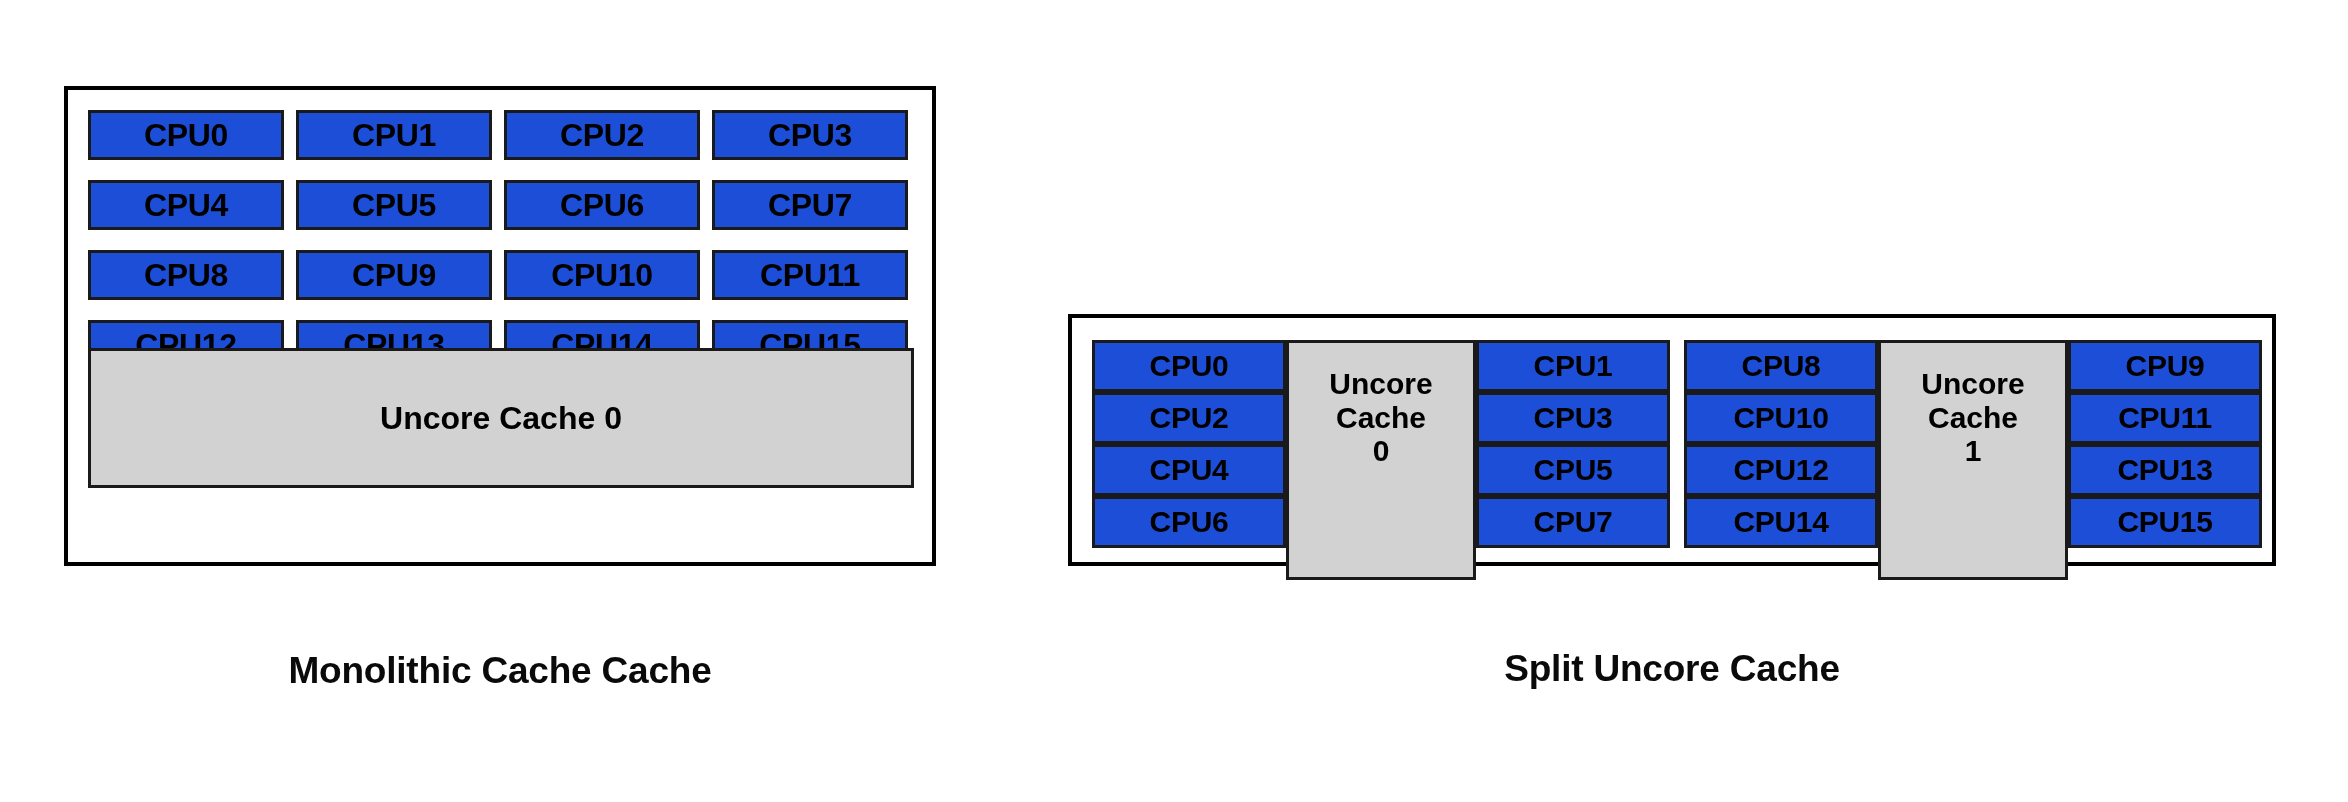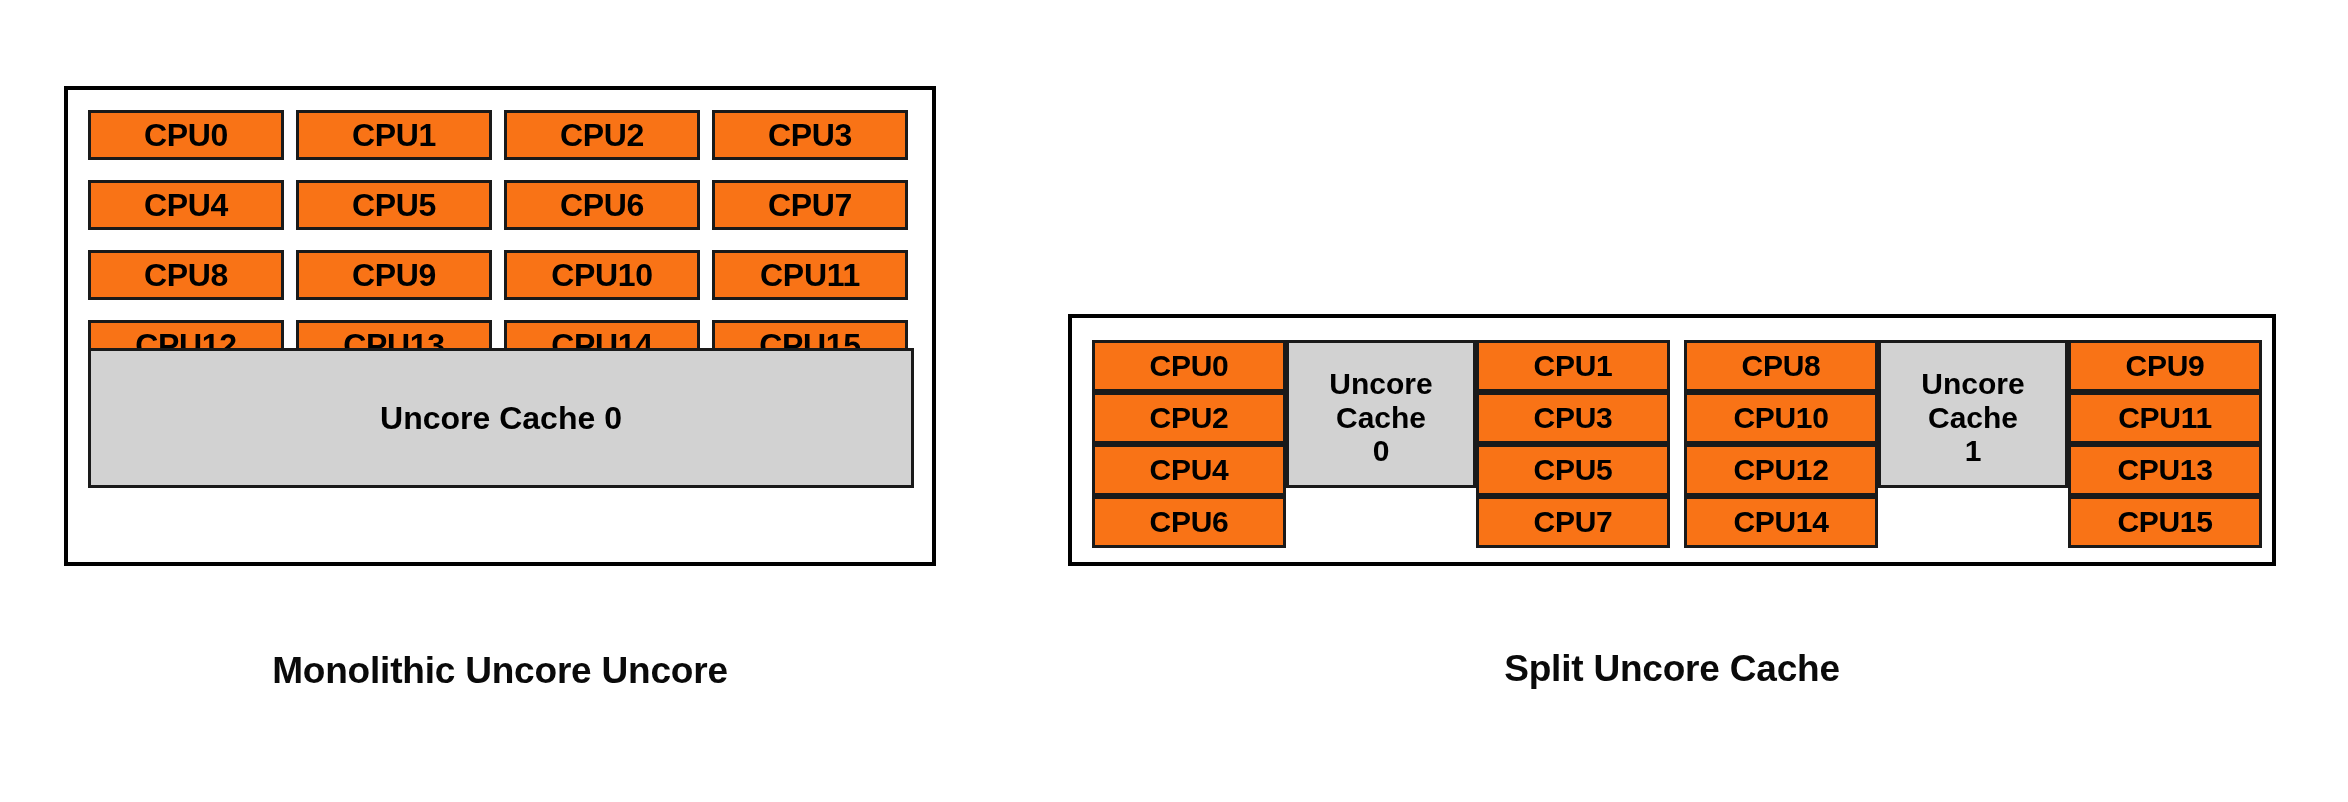--- a/index.html
+++ b/index.html
@@ -20,21 +20,21 @@
 
   .outer-box {
     position: absolute;
     background: #ffffff;
     border: 4px solid #000000;
     box-sizing: border-box;
   }
 
   .cpu-box {
     position: absolute;
-    background: #f97316;
+    background: #1d4ed8;
     border: 3px solid #1a1a1a;
     box-sizing: border-box;
     display: flex;
     align-items: center;
     justify-content: center;
     font-weight: bold;
     color: #000000;
     letter-spacing: -0.3px;
   }
 
@@ -74,21 +74,21 @@
     font-size: 32px;
   }
 
   
   #split-outer { left: 1068px; top: 314px; width: 1208px; height: 252px; }
 
   #split-outer .cpu-box { font-size: 30px; height: 52px; }
 
   #split-outer .cache-box {
     top: 22px;
-    height: 148px;
+    height: 240px;
     font-size: 30px;
     line-height: 1.12;
     align-items: flex-start;
     padding-top: 24px;
   }
 
   .cache-label { display: block; white-space: pre-line; }
 </style>
 </head>
 <body>
@@ -116,21 +116,21 @@
     <div class="cpu-box" style="left:228px; top:230px; width:196px;">CPU13</div>
     <div class="cpu-box" style="left:436px; top:230px; width:196px;">CPU14</div>
     <div class="cpu-box" style="left:644px; top:230px; width:196px;">CPU15</div>
 
     <div class="cache-box">
       <span class="cache-label">Uncore Cache 0</span>
     </div>
 
   </div>
 
-  <div class="caption" style="left:64px; top:650px; width:872px;">Monolithic Uncore Uncore</div>
+  <div class="caption" style="left:64px; top:650px; width:872px;">Monolithic Cache Cache</div>
 </div>
 
 <div class="diagram">
 
   <div class="outer-box" id="split-outer">
 
     <div class="cpu-box" style="left:20px;  top:22px;  width:194px;">CPU0</div>
     <div class="cpu-box" style="left:20px;  top:74px;  width:194px;">CPU2</div>
     <div class="cpu-box" style="left:20px;  top:126px; width:194px;">CPU4</div>
     <div class="cpu-box" style="left:20px;  top:178px; width:194px;">CPU6</div>

